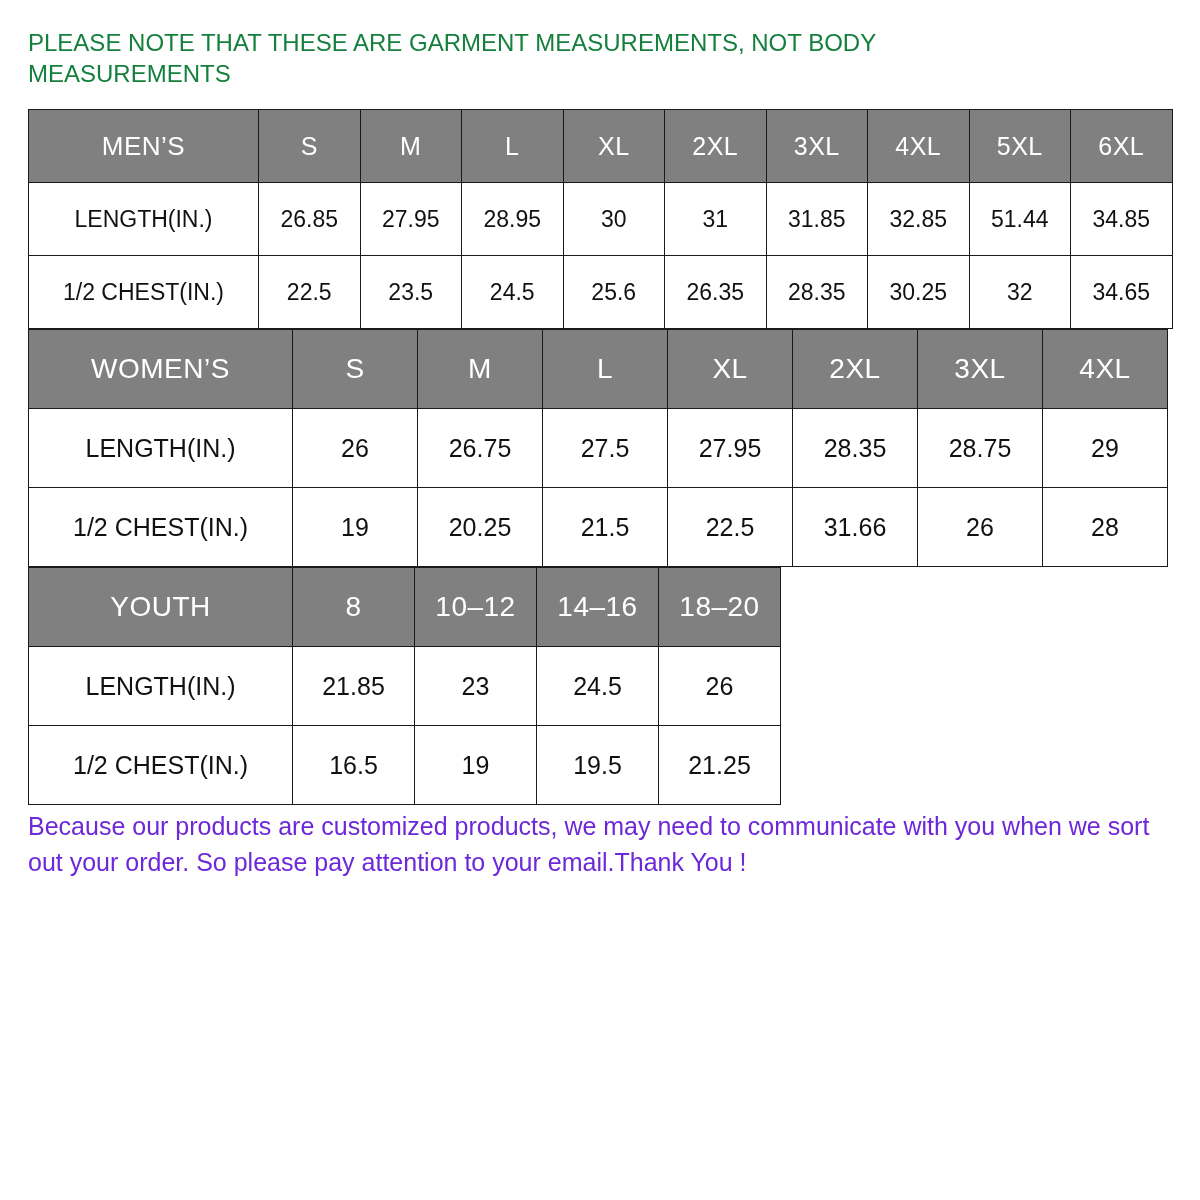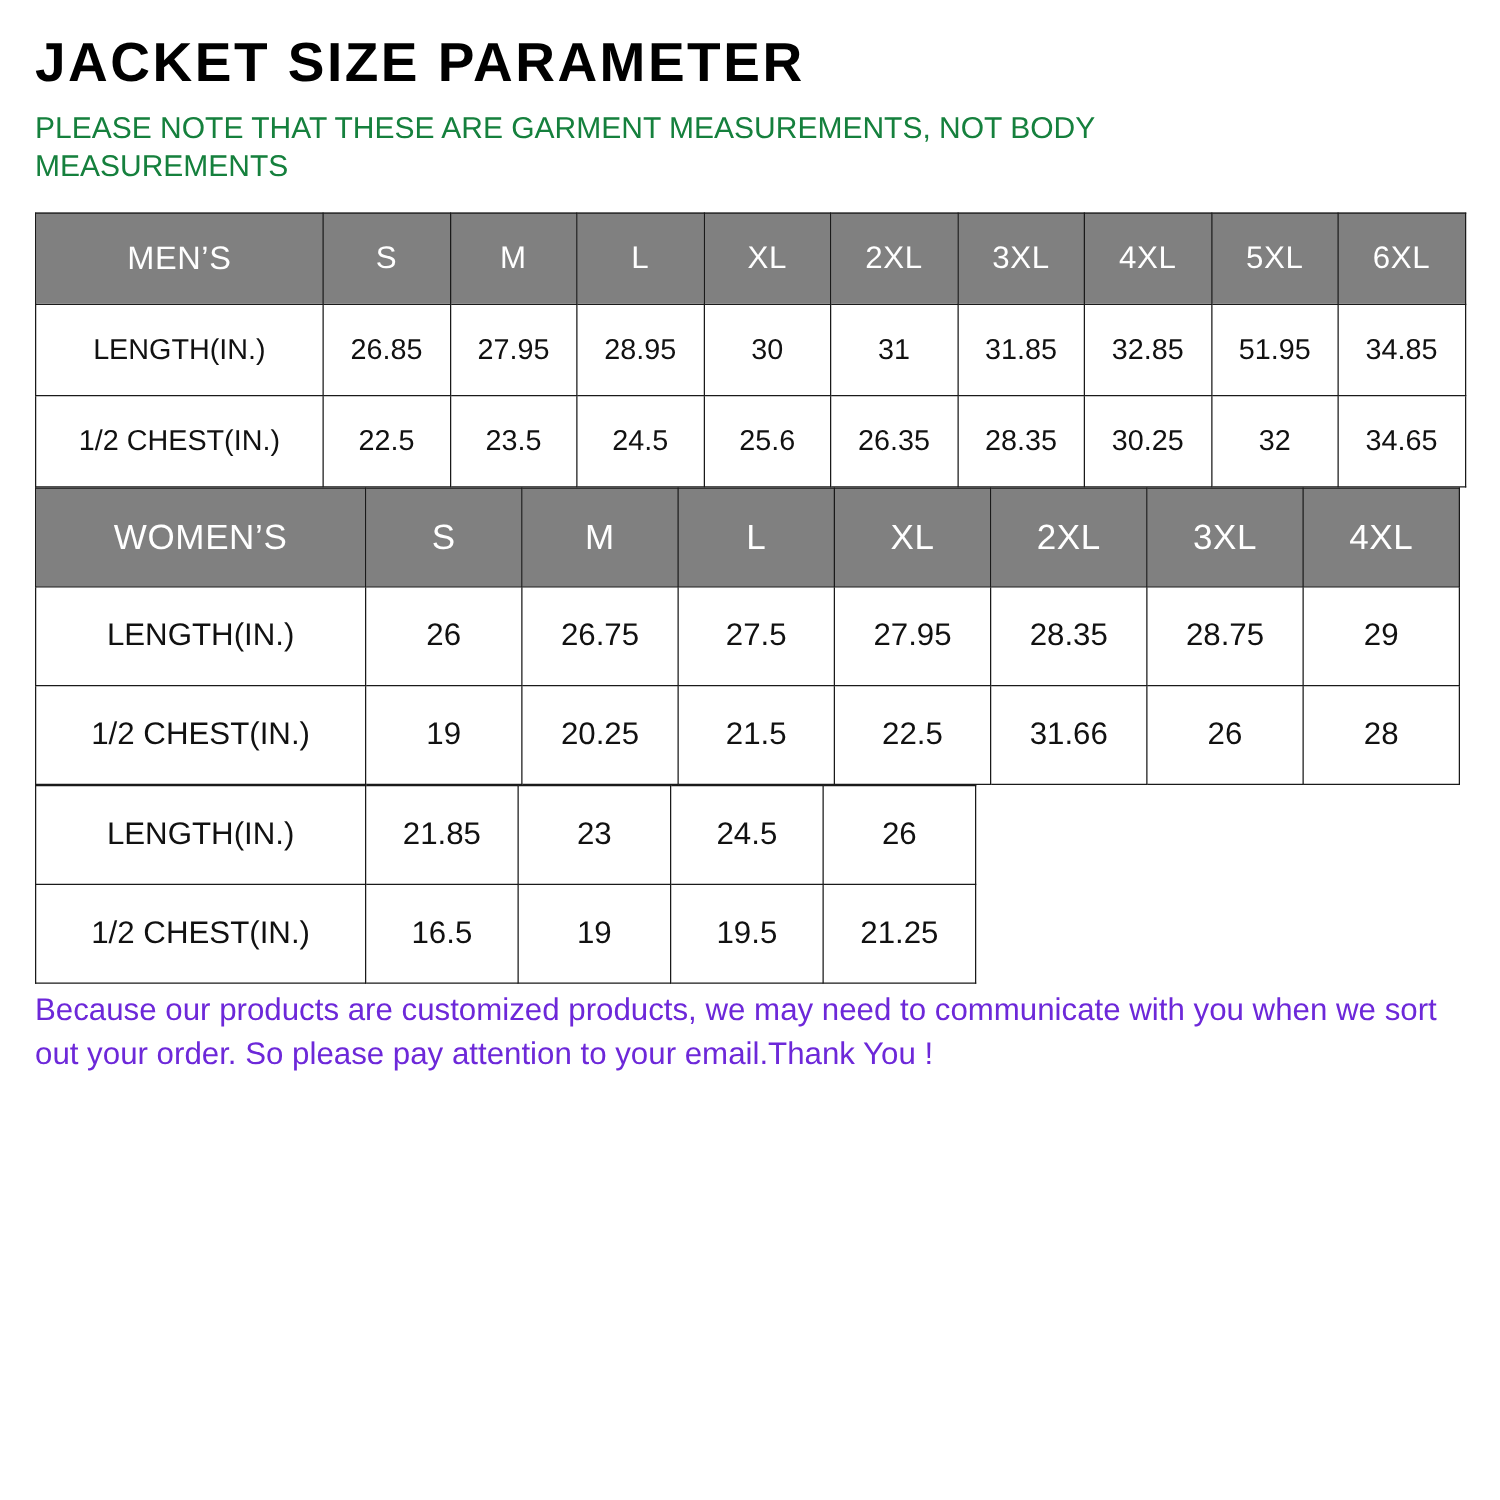--- a/index.html
+++ b/index.html
@@ -93,21 +93,20 @@
   .footer-note.second {
     margin-top: 22px;
     font-size: 24px;
   }
 </style>
 </head>
 <body>
 
 <div class="page">
 
-  <h1 class="title">JACKET SIZE PARAMETER</h1>
 
   <p class="note">PLEASE NOTE THAT THESE ARE GARMENT MEASUREMENTS, NOT BODY MEASUREMENTS</p>
 
   <table class="size-table" id="mens-table">
     <colgroup>
       <col class="label">
         <col class="size">
         <col class="size">
         <col class="size">
         <col class="size">
@@ -132,21 +131,21 @@
       </tr>
       <tr>
         <td class="label-cell">LENGTH(IN.)</td>
         <td>26.85</td>
         <td>27.95</td>
         <td>28.95</td>
         <td>30</td>
         <td>31</td>
         <td>31.85</td>
         <td>32.85</td>
-        <td>51.95</td>
+        <td>51.44</td>
         <td>34.85</td>
       </tr>
       <tr>
         <td class="label-cell">1/2 CHEST(IN.)</td>
         <td>22.5</td>
         <td>23.5</td>
         <td>24.5</td>
         <td>25.6</td>
         <td>26.35</td>
         <td>28.35</td>
@@ -204,20 +203,27 @@
 
   <table class="size-table" id="youth-table">
     <colgroup>
       <col class="label">
         <col class="size">
         <col class="size">
         <col class="size">
         <col class="size">
     </colgroup>
     <tbody>
+      <tr class="header-row">
+        <td class="label-cell">YOUTH</td>
+        <td>8</td>
+        <td>10–12</td>
+        <td>14–16</td>
+        <td>18–20</td>
+      </tr>
       <tr>
         <td class="label-cell">LENGTH(IN.)</td>
         <td>21.85</td>
         <td>23</td>
         <td>24.5</td>
         <td>26</td>
       </tr>
       <tr>
         <td class="label-cell">1/2 CHEST(IN.)</td>
         <td>16.5</td>

